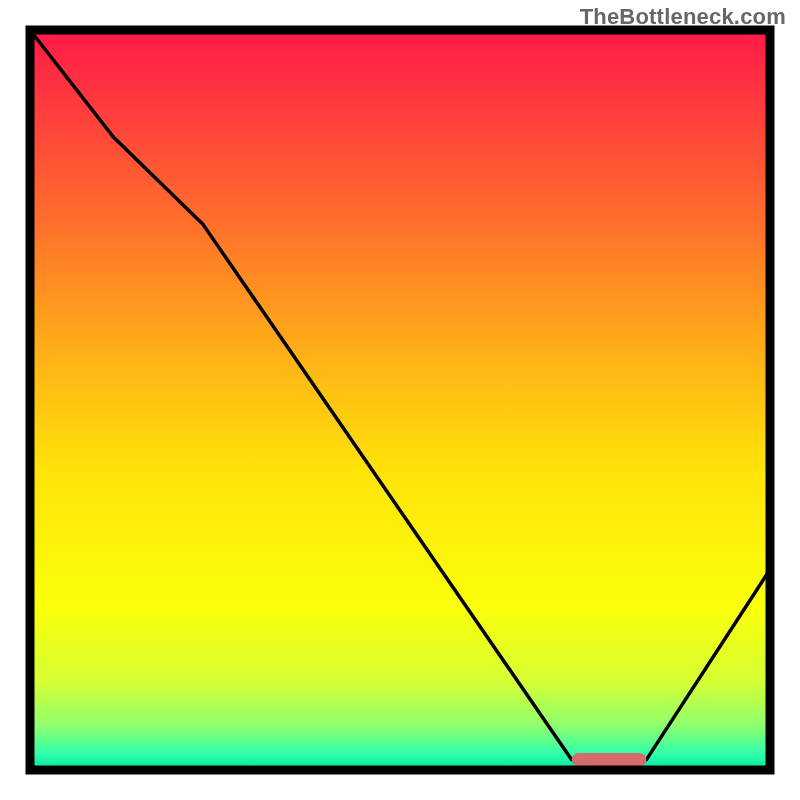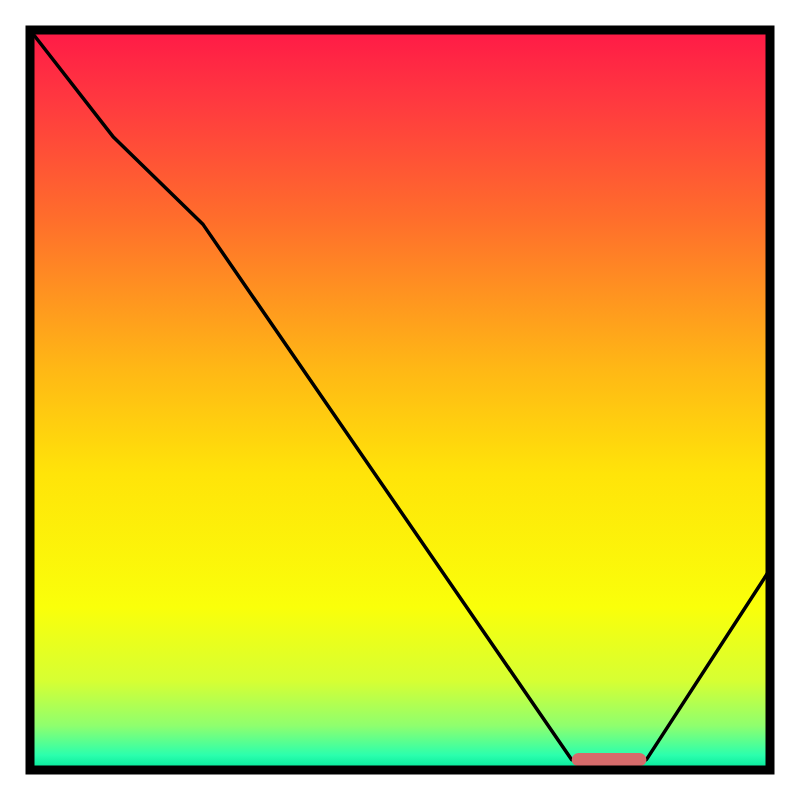--- a/index.html
+++ b/index.html
@@ -28,20 +28,21 @@
   svg.chart {
     position: absolute;
     left: 0;
     top: 0;
   }
 </style>
 </head>
 <body>
 
 <div class="container">
+  <div class="watermark">TheBottleneck.com</div>
 
   <svg class="chart" width="800" height="800" viewBox="0 0 800 800">
     <defs>
       <linearGradient id="bg-grad" x1="0" y1="0" x2="0" y2="1">
 
       <stop offset="0%" stop-color="#ff1a47"></stop>
           <stop offset="10%" stop-color="#ff3a3f"></stop>
           <stop offset="25%" stop-color="#ff6c2c"></stop>
           <stop offset="45%" stop-color="#ffb516"></stop>
           <stop offset="60%" stop-color="#ffe409"></stop>

